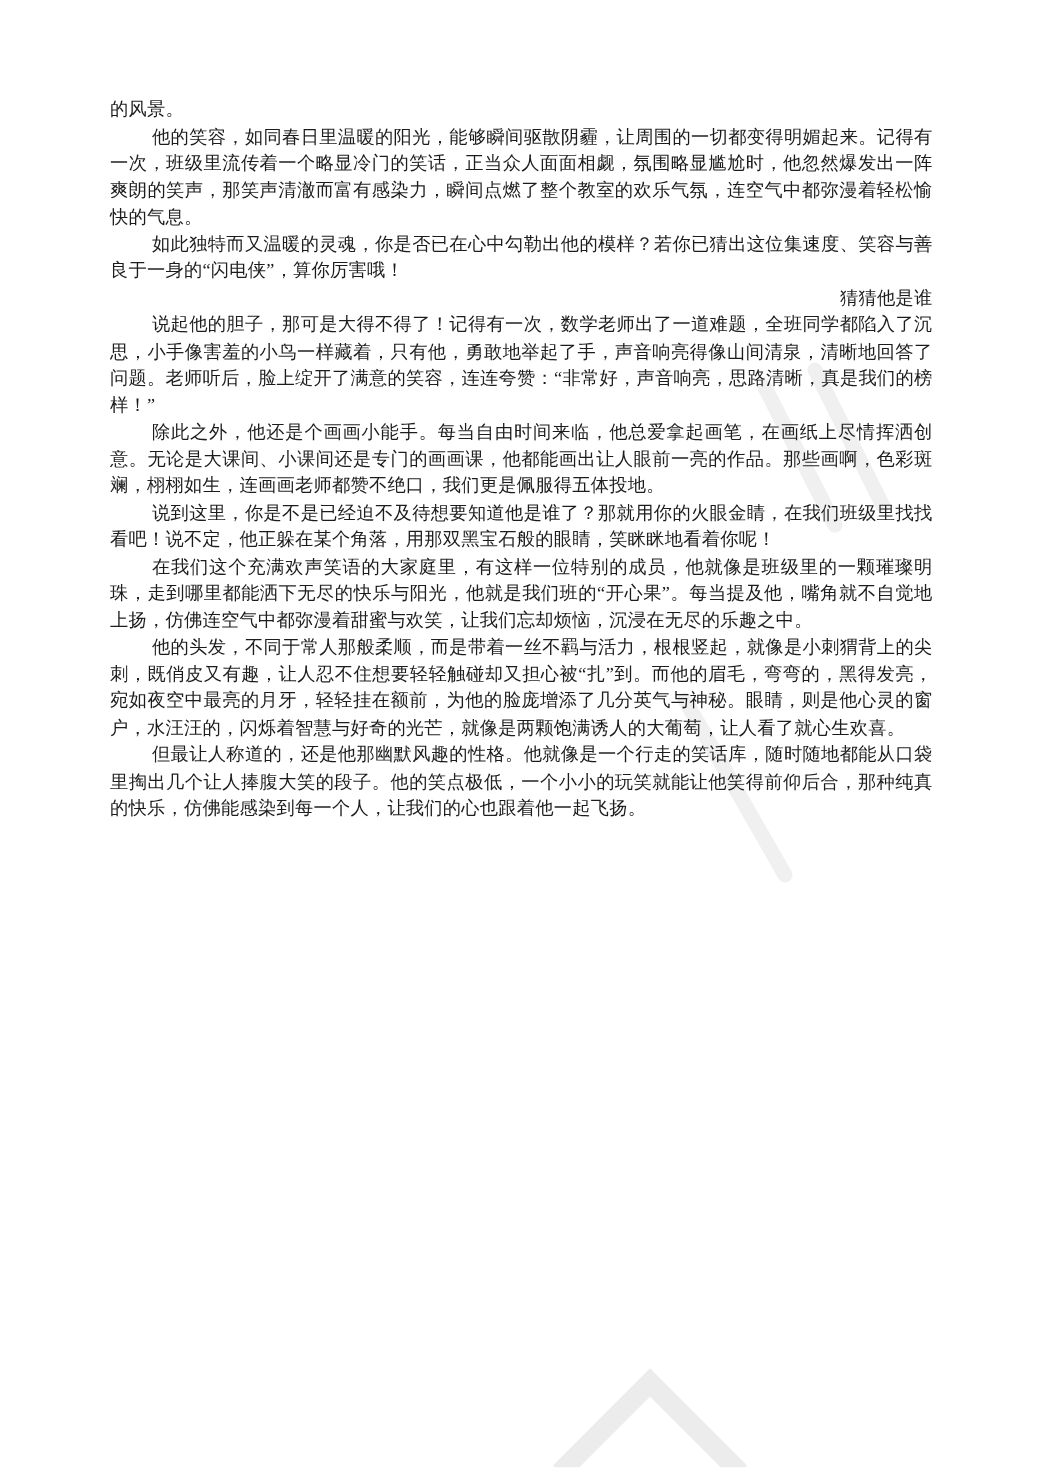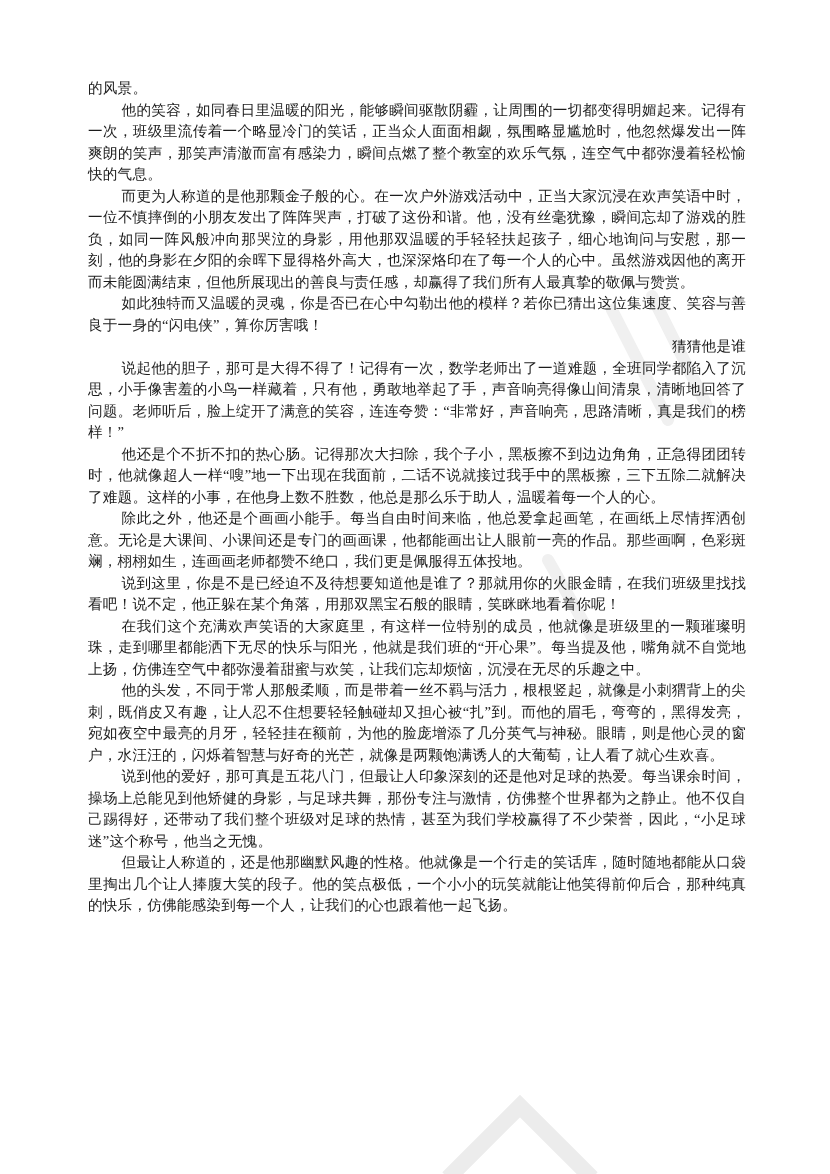--- a/index.html
+++ b/index.html
@@ -60,26 +60,23 @@
       <path d="M548,560 L628,700"></path>
     </g>
     <g stroke="#ececec" stroke-width="16" fill="none" stroke-linejoin="miter">
       <path d="M448,1178 L520,1106 L592,1178"></path>
     </g>
   </svg>
 
   <div class="doc-body" id="doc-body">
       <p class="continuation">的风景。</p>
       <p class="paragraph">他的笑容，如同春日里温暖的阳光，能够瞬间驱散阴霾，让周围的一切都变得明媚起来。记得有一次，班级里流传着一个略显冷门的笑话，正当众人面面相觑，氛围略显尴尬时，他忽然爆发出一阵爽朗的笑声，那笑声清澈而富有感染力，瞬间点燃了整个教室的欢乐气氛，连空气中都弥漫着轻松愉快的气息。</p>
-      <p class="paragraph">而更为人称道的是他那颗金子般的心。在一次户外游戏活动中，正当大家沉浸在欢声笑语中时，一位不慎摔倒的小朋友发出了阵阵哭声，打破了这份和谐。他，没有丝毫犹豫，瞬间忘却了游戏的胜负，如同一阵风般冲向那哭泣的身影，用他那双温暖的手轻轻扶起孩子，细心地询问与安慰，那一刻，他的身影在夕阳的余晖下显得格外高大，也深深烙印在了每一个人的心中。虽然游戏因他的离开而未能圆满结束，但他所展现出的善良与责任感，却赢得了我们所有人最真挚的敬佩与赞赏。</p>
       <p class="paragraph">如此独特而又温暖的灵魂，你是否已在心中勾勒出他的模样？若你已猜出这位集速度、笑容与善良于一身的“闪电侠”，算你厉害哦！</p>
       <p class="title">猜猜他是谁</p>
       <p class="paragraph">说起他的胆子，那可是大得不得了！记得有一次，数学老师出了一道难题，全班同学都陷入了沉思，小手像害羞的小鸟一样藏着，只有他，勇敢地举起了手，声音响亮得像山间清泉，清晰地回答了问题。老师听后，脸上绽开了满意的笑容，连连夸赞：“非常好，声音响亮，思路清晰，真是我们的榜样！”</p>
-      <p class="paragraph">他还是个不折不扣的热心肠。记得那次大扫除，我个子小，黑板擦不到边边角角，正急得团团转时，他就像超人一样“嗖”地一下出现在我面前，二话不说就接过我手中的黑板擦，三下五除二就解决了难题。这样的小事，在他身上数不胜数，他总是那么乐于助人，温暖着每一个人的心。</p>
       <p class="paragraph">除此之外，他还是个画画小能手。每当自由时间来临，他总爱拿起画笔，在画纸上尽情挥洒创意。无论是大课间、小课间还是专门的画画课，他都能画出让人眼前一亮的作品。那些画啊，色彩斑斓，栩栩如生，连画画老师都赞不绝口，我们更是佩服得五体投地。</p>
       <p class="paragraph">说到这里，你是不是已经迫不及待想要知道他是谁了？那就用你的火眼金睛，在我们班级里找找看吧！说不定，他正躲在某个角落，用那双黑宝石般的眼睛，笑眯眯地看着你呢！</p>
       <p class="paragraph">在我们这个充满欢声笑语的大家庭里，有这样一位特别的成员，他就像是班级里的一颗璀璨明珠，走到哪里都能洒下无尽的快乐与阳光，他就是我们班的“开心果”。每当提及他，嘴角就不自觉地上扬，仿佛连空气中都弥漫着甜蜜与欢笑，让我们忘却烦恼，沉浸在无尽的乐趣之中。</p>
       <p class="paragraph">他的头发，不同于常人那般柔顺，而是带着一丝不羁与活力，根根竖起，就像是小刺猬背上的尖刺，既俏皮又有趣，让人忍不住想要轻轻触碰却又担心被“扎”到。而他的眉毛，弯弯的，黑得发亮，宛如夜空中最亮的月牙，轻轻挂在额前，为他的脸庞增添了几分英气与神秘。眼睛，则是他心灵的窗户，水汪汪的，闪烁着智慧与好奇的光芒，就像是两颗饱满诱人的大葡萄，让人看了就心生欢喜。</p>
-      <p class="paragraph">说到他的爱好，那可真是五花八门，但最让人印象深刻的还是他对足球的热爱。每当课余时间，操场上总能见到他矫健的身影，与足球共舞，那份专注与激情，仿佛整个世界都为之静止。他不仅自己踢得好，还带动了我们整个班级对足球的热情，甚至为我们学校赢得了不少荣誉，因此，“小足球迷”这个称号，他当之无愧。</p>
       <p class="paragraph">但最让人称道的，还是他那幽默风趣的性格。他就像是一个行走的笑话库，随时随地都能从口袋里掏出几个让人捧腹大笑的段子。他的笑点极低，一个小小的玩笑就能让他笑得前仰后合，那种纯真的快乐，仿佛能感染到每一个人，让我们的心也跟着他一起飞扬。</p>
     </div>
 
 </div>
 
 </body></html>

